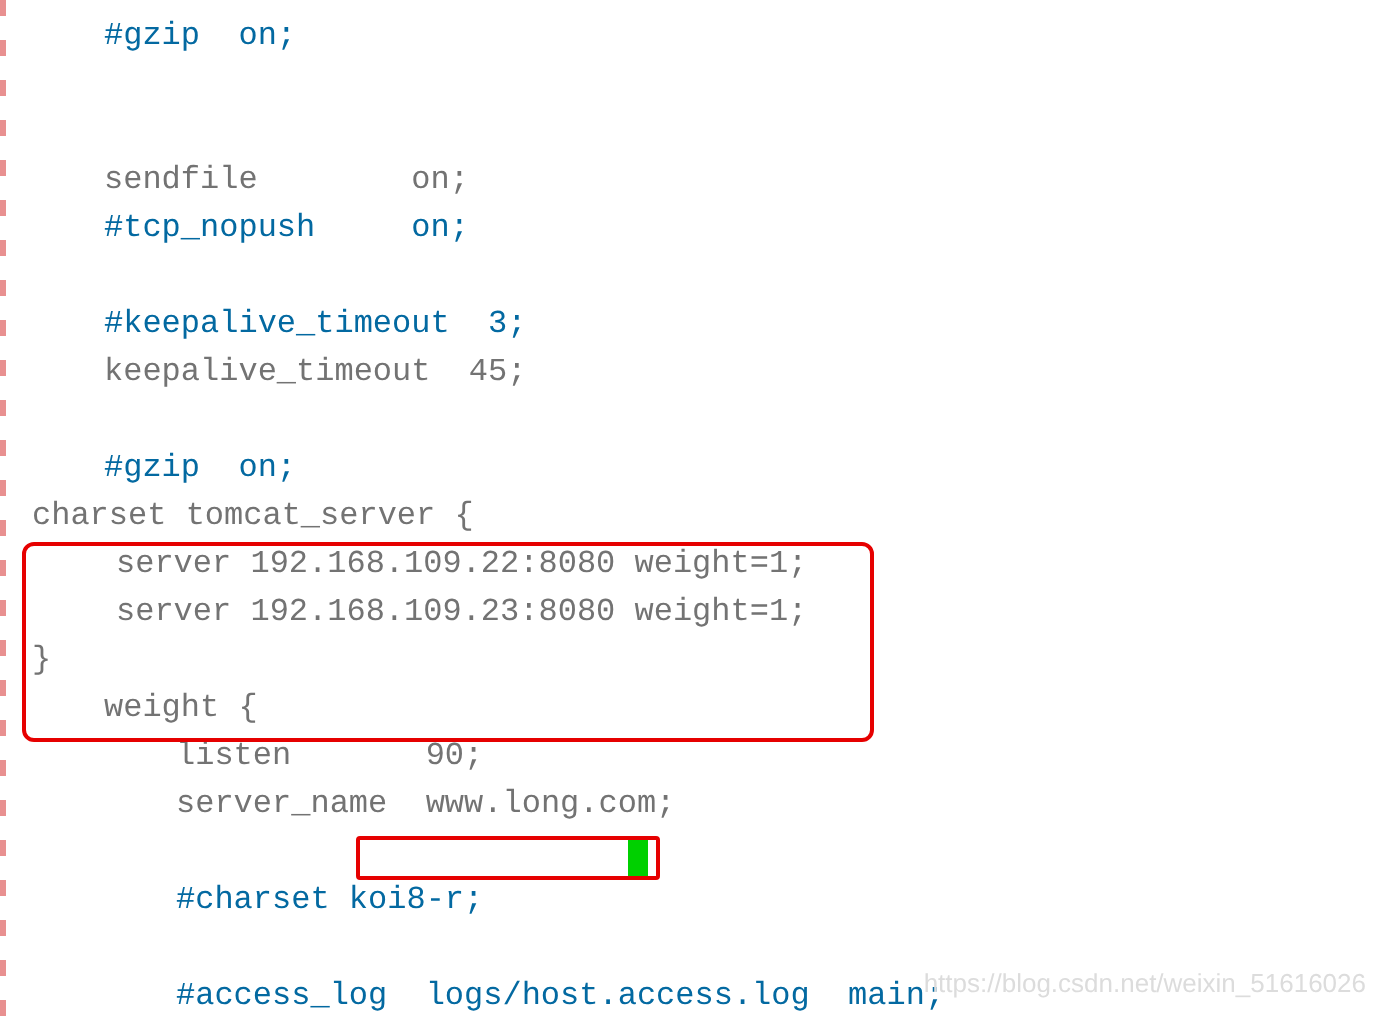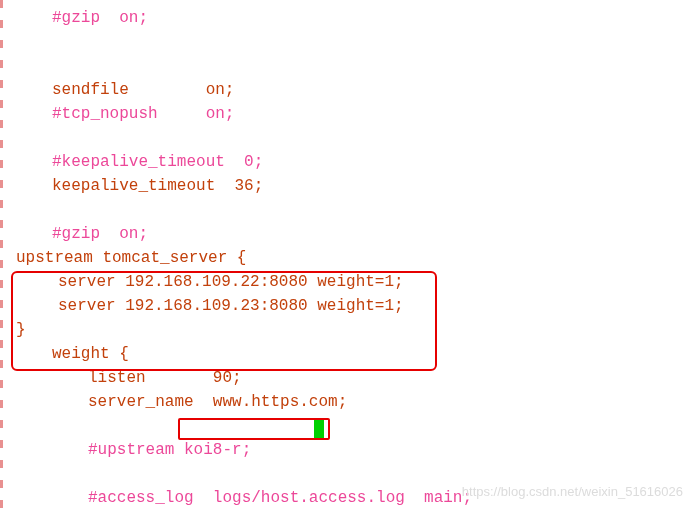--- a/index.html
+++ b/index.html
@@ -14,22 +14,22 @@
       position: relative;
       overflow: hidden;
     }
     .left-stripe {
       position: absolute;
       left: 0; top: 0;
       width: 3px; height: 100%;
       background: repeating-linear-gradient(0deg, #e89090 0 8px, transparent 8px 20px);
     }
     pre { white-space: pre; font-family: inherit; }
-    .kw { color: #c2410c; }
-    .comment { color: #ec4899; text-align: right; }
+    .kw { color: #737373; }
+    .comment { color: #0369a1; text-align: right; }
     .indent1 { display: inline-block; width: 36px; }
     .indent2 { display: inline-block; width: 72px; }
     .indentA { display: inline-block; width: 42px; }
     .red-box {
       position: absolute;
       border: 2px solid #e60000;
       border-radius: 6px;
     }
     .upstream-box {
       left: 11px; top: 271px;
@@ -58,33 +58,33 @@
 <body>
 
 <div class="left-stripe"></div>
 
 <pre><span class="indent1"></span><span class="comment">#gzip  on;</span>
 
 
 <span class="indent1"></span><span class="kw">sendfile        on;</span>
 <span class="indent1"></span><span class="comment">#tcp_nopush     on;</span>
 
-<span class="indent1"></span><span class="comment">#keepalive_timeout  0;</span>
-<span class="indent1"></span><span class="kw">keepalive_timeout  36;</span>
+<span class="indent1"></span><span class="comment">#keepalive_timeout  3;</span>
+<span class="indent1"></span><span class="kw">keepalive_timeout  45;</span>
 
 <span class="indent1"></span><span class="comment">#gzip  on;</span>
-<span class="kw">upstream tomcat_server {</span>
+<span class="kw">charset tomcat_server {</span>
 <span class="indentA"></span><span class="kw">server 192.168.109.22:8080 weight=1;</span>
 <span class="indentA"></span><span class="kw">server 192.168.109.23:8080 weight=1;</span>
 <span class="kw">}</span>
 <span class="indent1"></span><span class="kw">weight {</span>
 <span class="indent2"></span><span class="kw">listen       90;</span>
-<span class="indent2"></span><span class="kw"><span>server_name  </span><span>www.https.com;</span></span>
+<span class="indent2"></span><span class="kw"><span>server_name  </span><span>www.long.com;</span></span>
 
-<span class="indent2"></span><span class="comment">#upstream koi8-r;</span>
+<span class="indent2"></span><span class="comment">#charset koi8-r;</span>
 
 <span class="indent2"></span><span class="comment">#access_log  logs/host.access.log  main;</span>
 </pre>
 
 <div class="red-box upstream-box"></div>
 <div class="green-caret"></div>
 <div class="red-box domain-box"></div>
 
 <div class="watermark">https://blog.csdn.net/weixin_51616026</div>
 

